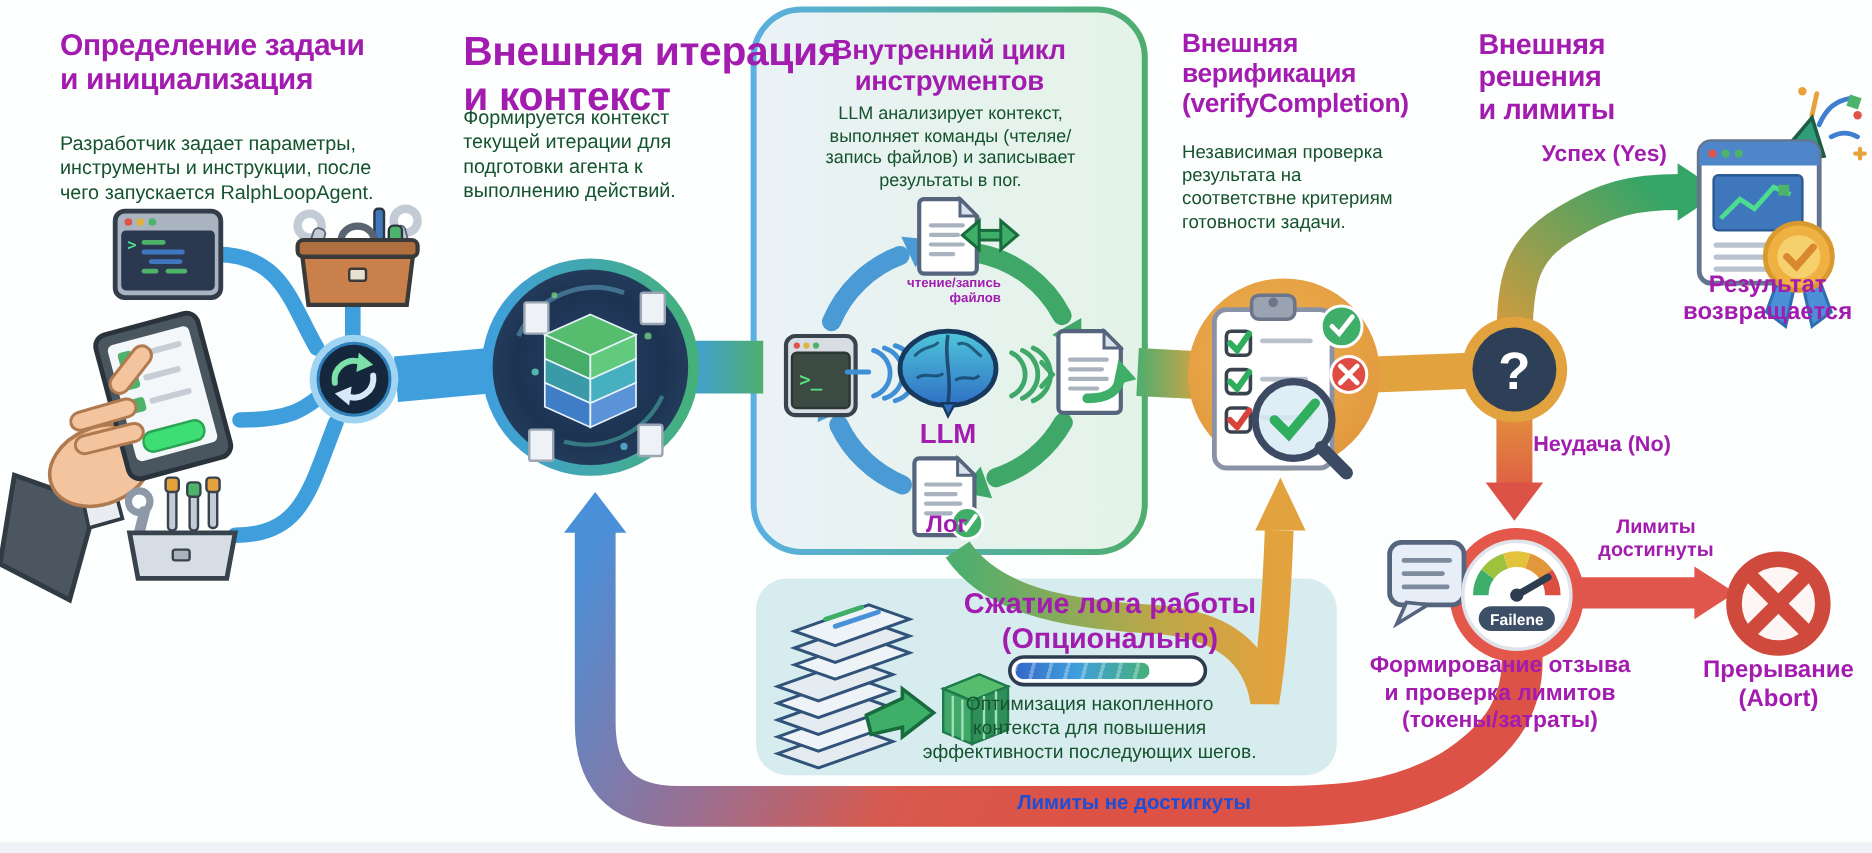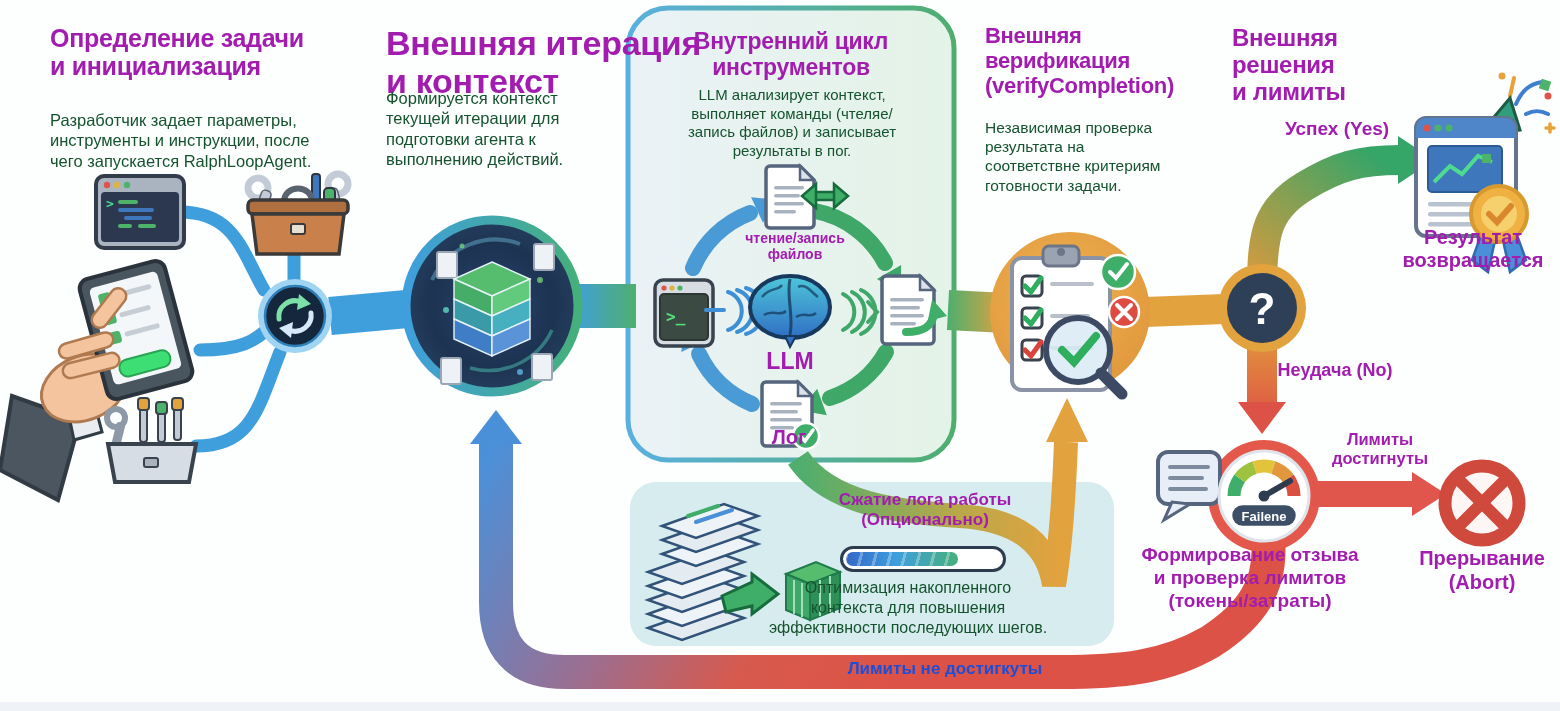--- a/index.html
+++ b/index.html
@@ -438,21 +438,21 @@
 текущей итерации для
 подготовки агента к
 выполнению действий.</div>
 
 <div class="t title ctr" style="left:791px;top:28px;font-size:23px;">Внутренний цикл
 инструментов</div>
 <div class="t desc ctr" style="left:792px;top:86px;font-size:15px;">LLM анализирует контекст,
 выполняет команды (чтеляе/
 запись файлов) и записывает
 результаты в пог.</div>
-<div class="t b ctr" style="left:795px;top:230px;font-size:14px;line-height:1.15;">чтение/запись
+<div class="t b ctr" style="left:795px;top:230px;font-size:11px;line-height:1.15;text-align:right;">чтение/запись
 файлов</div>
 <div class="t b ctr" style="left:790px;top:348px;font-size:23px;">LLM</div>
 <div class="t b ctr" style="left:789px;top:426px;font-size:20px;">Лог</div>
 
 <div class="t title" style="left:985px;top:24px;font-size:22px;">Внешняя
 верификация
 (verifyCompletion)</div>
 <div class="t desc" style="left:985px;top:118px;font-size:15.5px;">Независимая проверка
 результата на
 соответствне критериям
@@ -467,21 +467,21 @@
 <div class="t b ctr" style="left:1335px;top:360px;font-size:18px;">Неудача (No)</div>
 <div class="t b ctr" style="left:1380px;top:430px;font-size:16.5px;line-height:1.15;">Лимиты
 достигнуты</div>
 <div class="t b ctr" style="left:1482px;top:546px;font-size:20px;line-height:1.2;">Прерывание
 (Abort)</div>
 <div class="t b ctr" style="left:1250px;top:544px;font-size:19px;line-height:1.2;">Формирование отзыва
 и проверка лимитов
 (токены/затраты)</div>
 <div class="t b ctr" style="left:945px;top:659px;font-size:17px;color:#1d4ed8;">Лимиты не достигкуты</div>
 
-<div class="t b ctr" style="left:925px;top:490px;font-size:17px;line-height:1.2;">Сжатие лога работы
+<div class="t b ctr" style="left:925px;top:490px;font-size:24px;line-height:1.2;">Сжатие лога работы
 (Опционально)</div>
 <div class="t desc ctr" style="left:908px;top:578px;font-size:16px;">Оптимизация накопленного
 контекста для повышения
 эффективности последующих шегов.</div>
 
 <div class="pbar">
   <div class="pfill" style="width: 70%;"></div>
 </div>
 
 </div>

